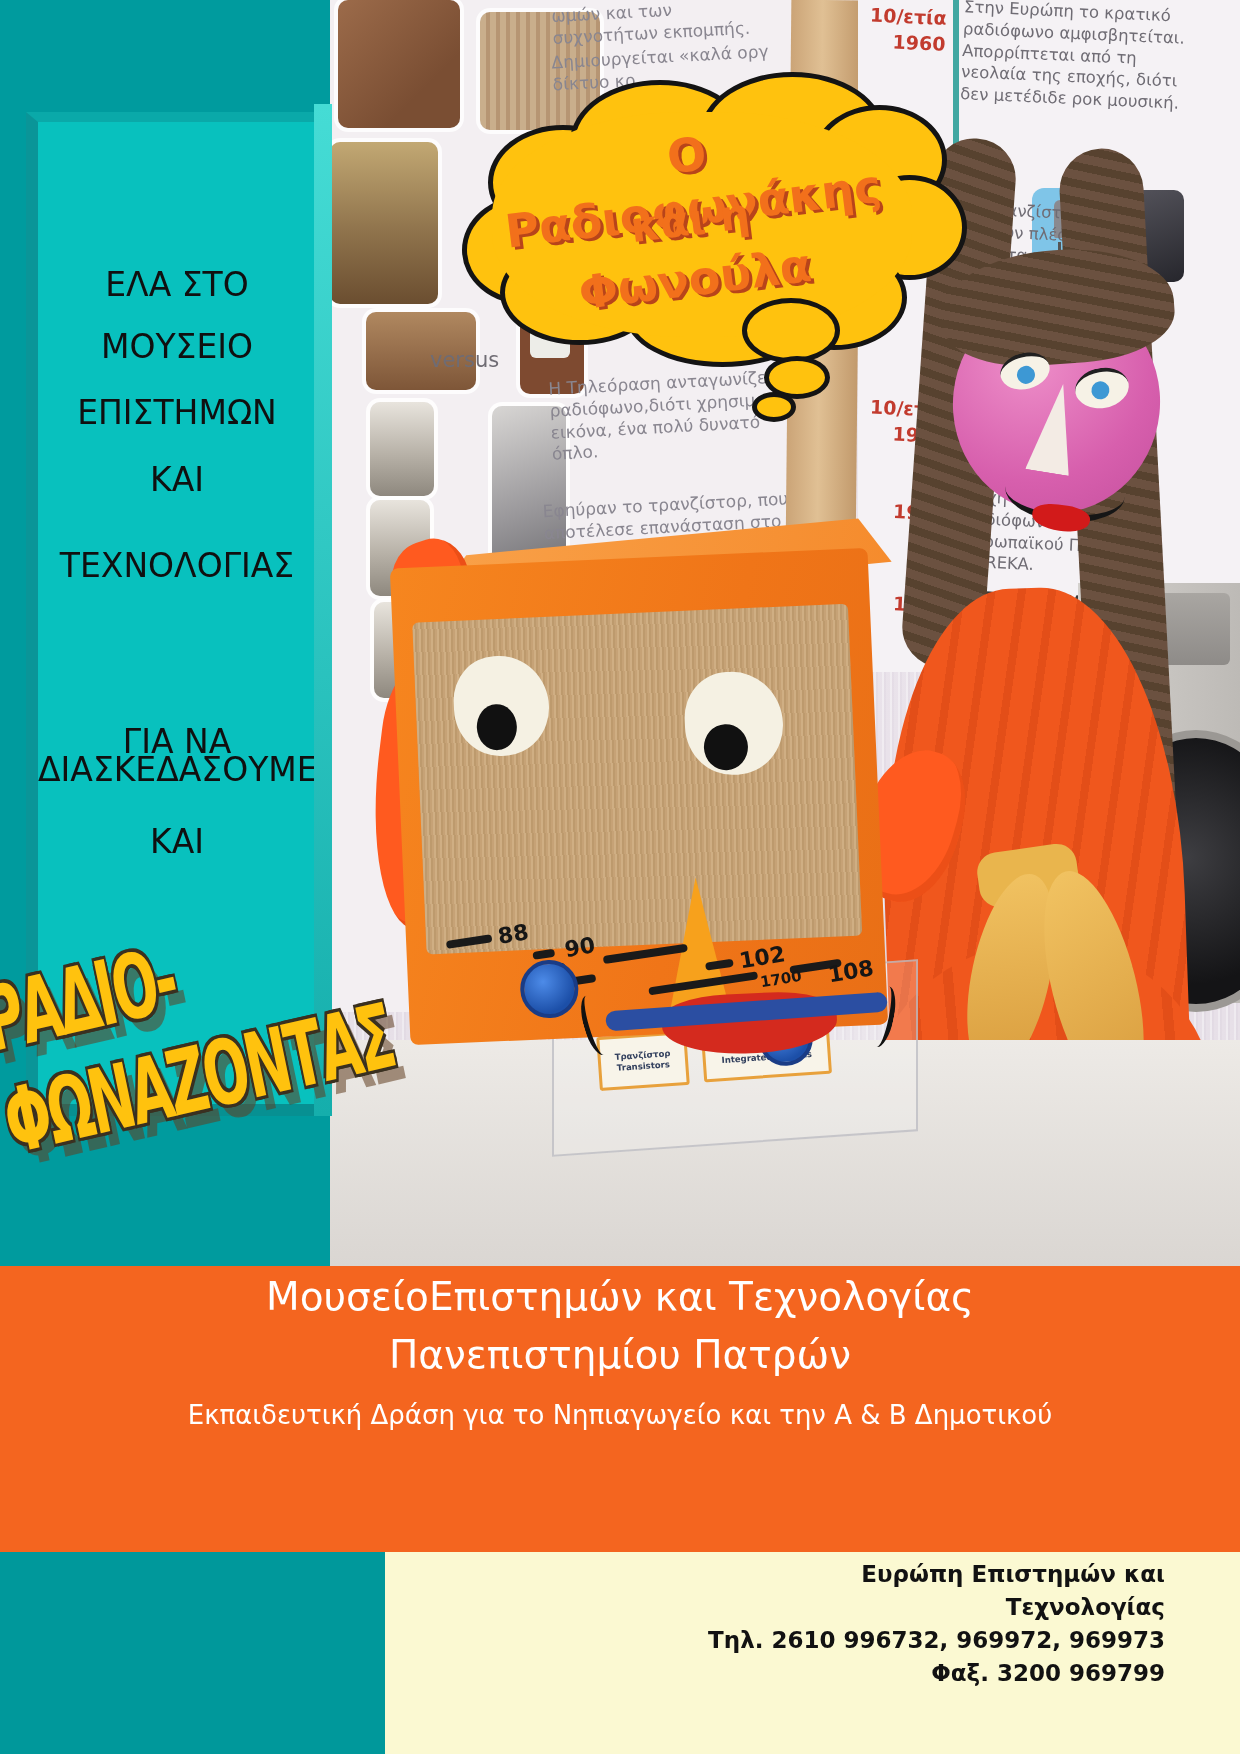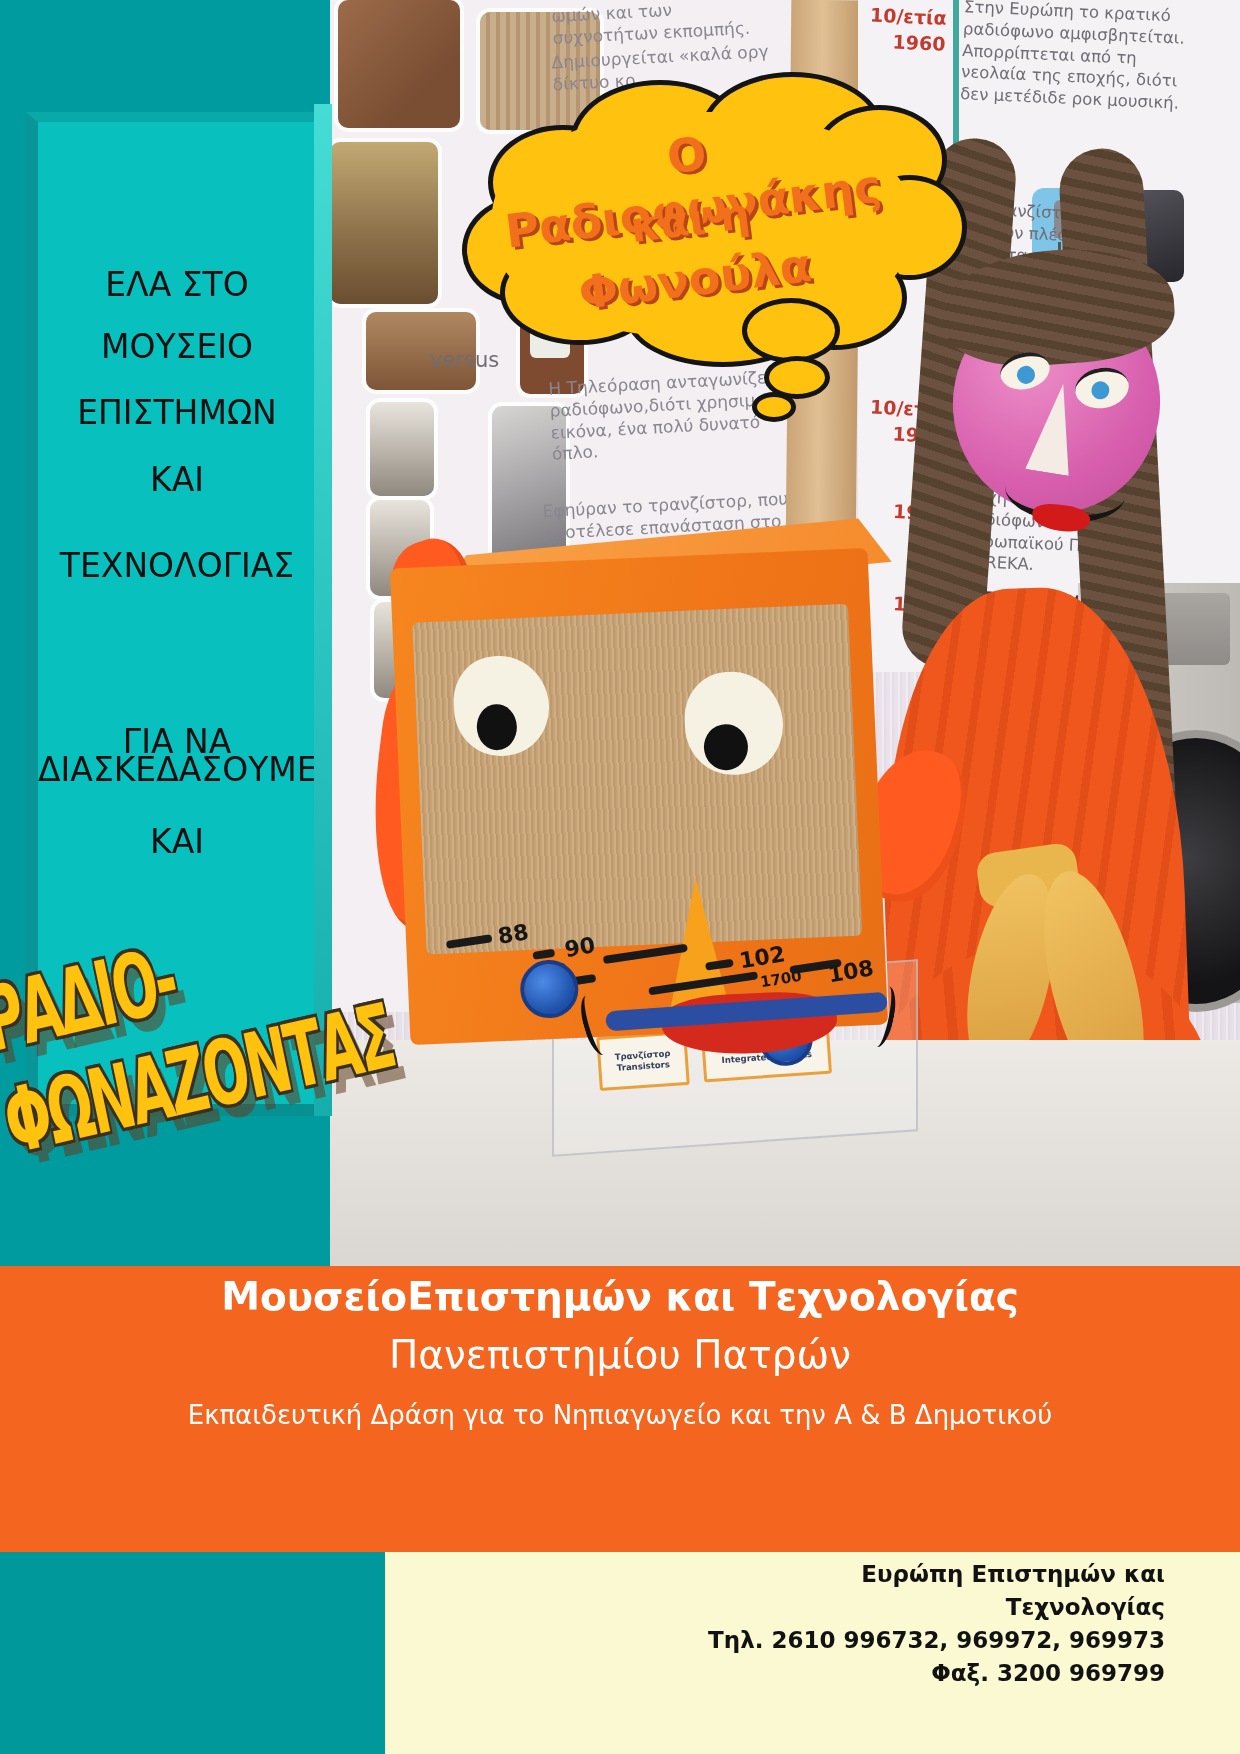--- a/index.html
+++ b/index.html
@@ -141,21 +141,21 @@
   .wordart{left:-12px;top:892px;width:585px;height:230px;z-index:5;transform:rotate(-13deg);
      display:flex;align-items:center;justify-content:center;}
   .wordart span{display:block;transform:scaleY(1.65) skewX(-2deg);font-size:54px;font-weight:bold;
      letter-spacing:-3px;color:#FFC20E;
      text-shadow:-2px -2px 0 #3A3020,2px -2px 0 #3A3020,-2px 2px 0 #3A3020,2px 2px 0 #3A3020,
                  7px 9px 0 rgba(96,62,32,.55);}
 
   
   .band{left:0;top:1266px;width:1240px;height:286px;background:#F4651F;z-index:2;}
   .band-l{position:absolute;left:0;width:100%;text-align:center;color:#FFFFFF;}
-  .band-l1{top:8px;font-size:39px;font-weight:bold;}
+  .band-l1{top:8px;font-size:39px;}
   .band-l2{top:66px;font-size:39px;}
   .band-l3{top:134px;font-size:26px;}
   .band-l4{top:168px;font-size:47px;font-weight:bold;color:#2F74B5;
      text-shadow:-2px 0 0 #D5DEEA,2px 0 0 #D5DEEA,0 -2px 0 #D5DEEA,0 2px 0 #D5DEEA,5px 6px 5px rgba(70,70,70,.55);}
 
   
   .foot-teal{left:0;top:1552px;width:385px;height:202px;background:#00989B;z-index:2;}
   .foot-cream{left:385px;top:1552px;width:855px;height:202px;background:#FBF9D2;z-index:2;}
   .contact{left:695px;top:1558px;width:470px;z-index:3;text-align:right;color:#121212;
      font-size:23px;font-weight:bold;line-height:33px;}

